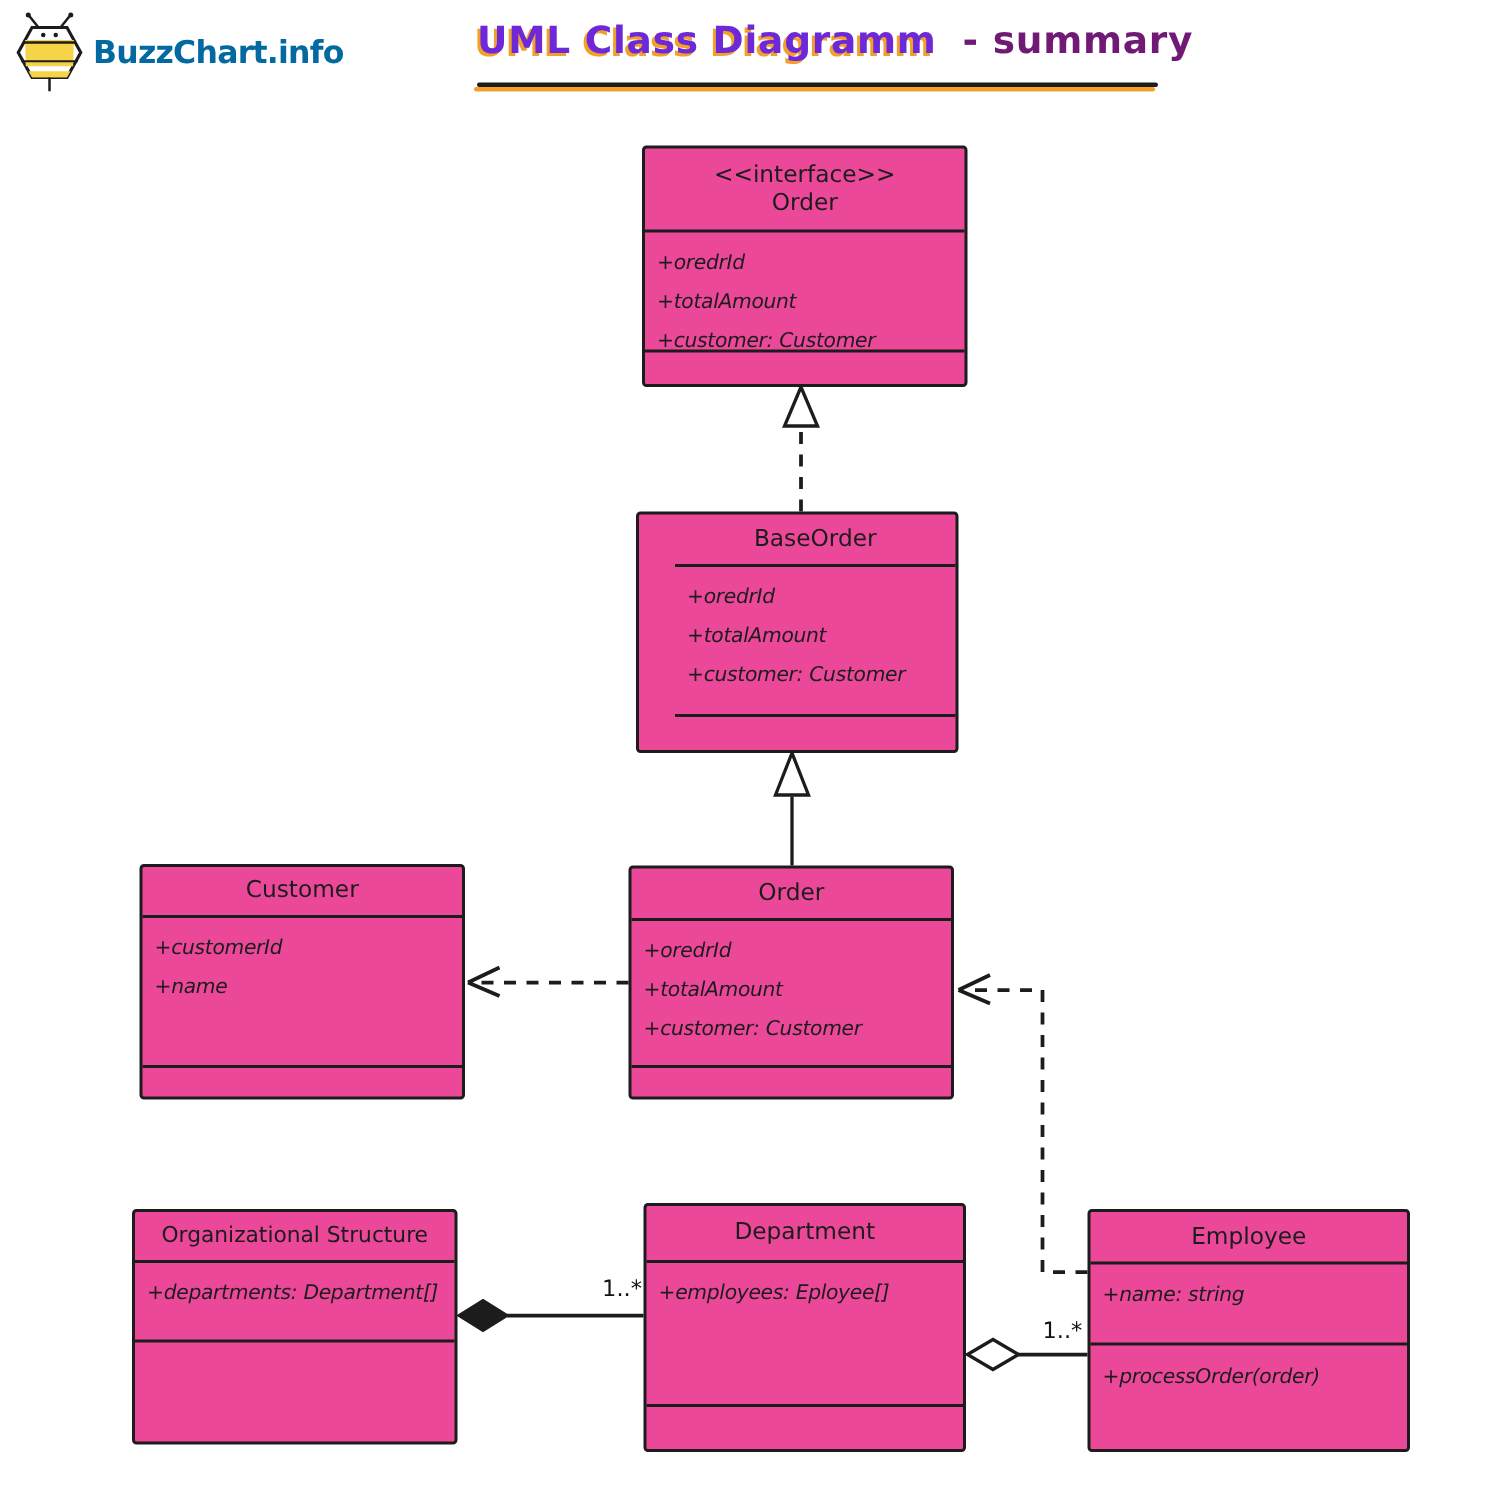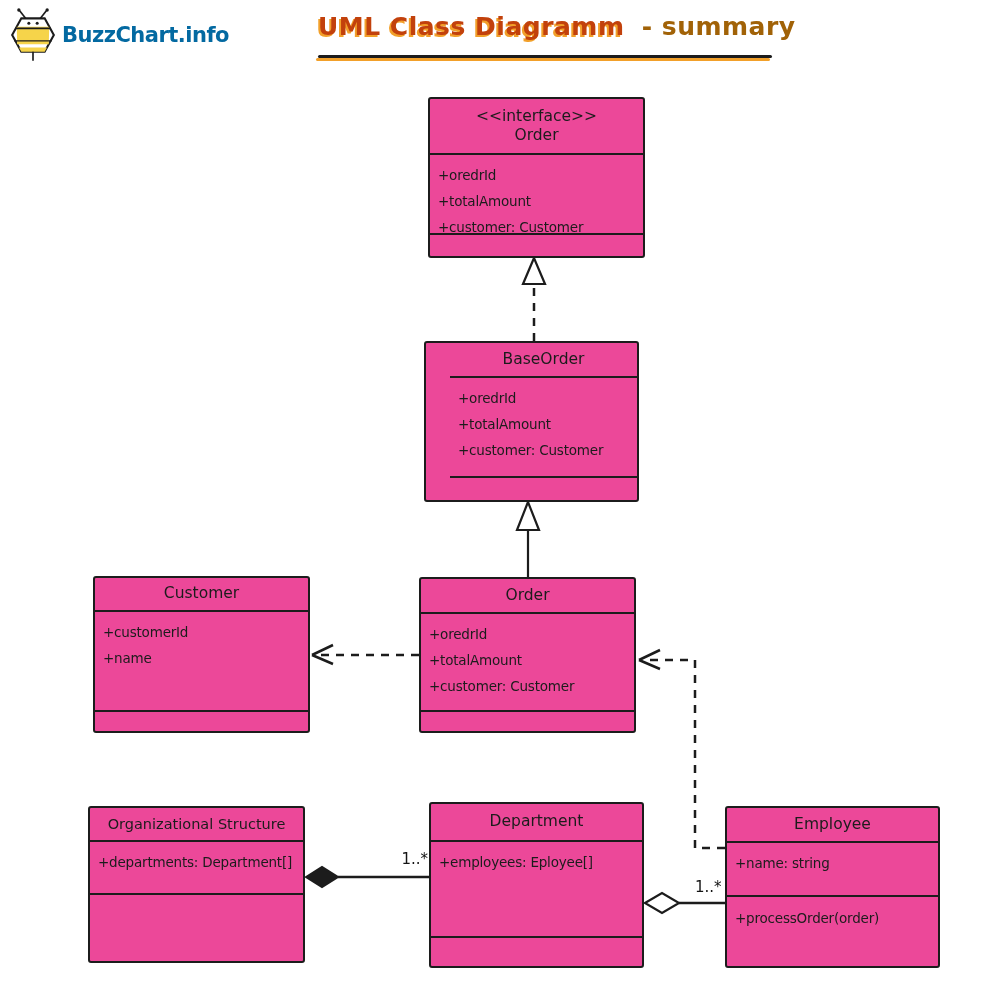--- a/index.html
+++ b/index.html
@@ -6,37 +6,37 @@
   .canvas{
     position:relative;width:1000px;height:1000px;background:#ffffff;
     font-family:"DejaVu Sans",sans-serif;color:#1c1c1c;overflow:hidden;
   }
 
   
   .brand{position:absolute;left:8px;top:4px;display:flex;align-items:center;gap:4px;}
   .brand-text{font-size:21px;font-weight:600;letter-spacing:-0.5px;color:#0369a1;}
 
   .title-wrap{position:absolute;left:318px;top:12px;width:454px;text-align:center;white-space:nowrap;font-size:25px;font-weight:600;letter-spacing:0.5px;}
-  .title-highlight{color:#c2410c;text-shadow:-2px 2px 0 #f2a02a;}
-  .title-suffix{color:#a16207;margin-left:8px;}
+  .title-highlight{color:#6d28d9;text-shadow:-2px 2px 0 #f2a02a;}
+  .title-suffix{color:#701a75;margin-left:8px;}
   .title-underline{position:absolute;left:318px;top:55px;width:454px;height:3px;background:#1c1c1c;box-shadow:-2px 3px 0 #f2a02a;border-radius:2px;}
 
   
   .class-box{
     position:absolute;display:flex;flex-direction:column;background:#ec4899;
     border:2.5px solid #1c1c1c;border-radius:3px;box-sizing:border-box;
   }
   .box-title{
     display:flex;flex-direction:column;align-items:center;justify-content:center;
     font-size:15.5px;font-weight:500;border-bottom:2.5px solid #1c1c1c;flex:0 0 auto;
     white-space:nowrap;line-height:1.25;
   }
   .box-attrs{flex:1 1 auto;padding:7px 8px 0 8px;overflow:hidden;}
   .box-methods{border-top:2.5px solid #1c1c1c;padding:8px 8px 0 8px;flex:0 0 auto;box-sizing:border-box;overflow:hidden;}
-  .member-line{font-size:13.5px;letter-spacing:-0.2px;line-height:26px;white-space:nowrap;}
+  .member-line{font-size:13.5px;letter-spacing:-0.2px;line-height:26px;white-space:nowrap;font-style:italic;}
 
   #box-interface-order{left:428px;top:97px;width:217px;height:161px;}
   #box-interface-order .box-title{height:54px;}
   #box-interface-order .box-methods{height:23px;}
 
   #box-base-order{left:424px;top:341px;width:215px;height:161px;padding-left:24px;}
   #box-base-order .box-title{height:33px;}
   #box-base-order .box-methods{height:24px;}
 
   #box-order{left:419px;top:577px;width:217px;height:156px;}

